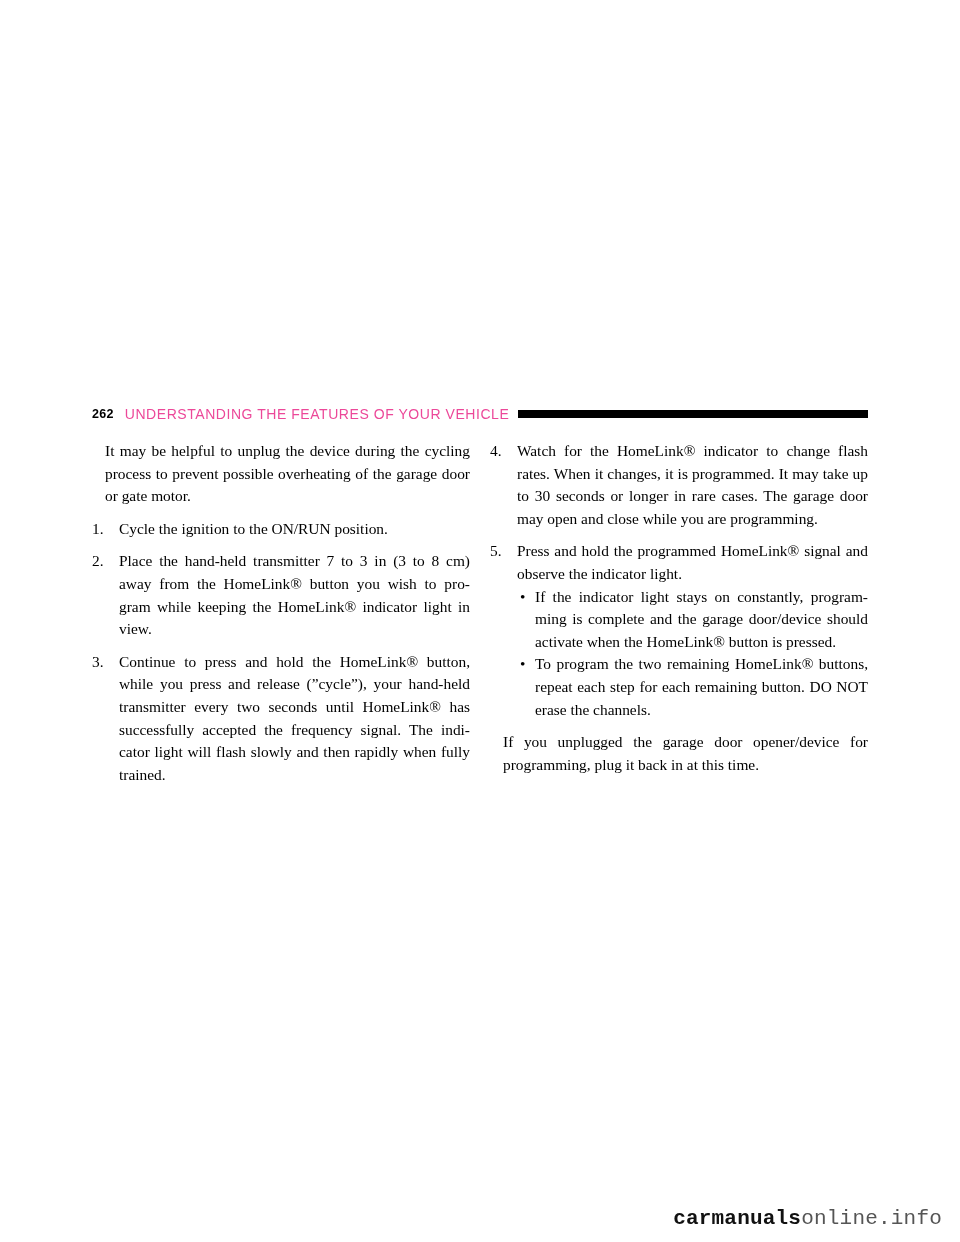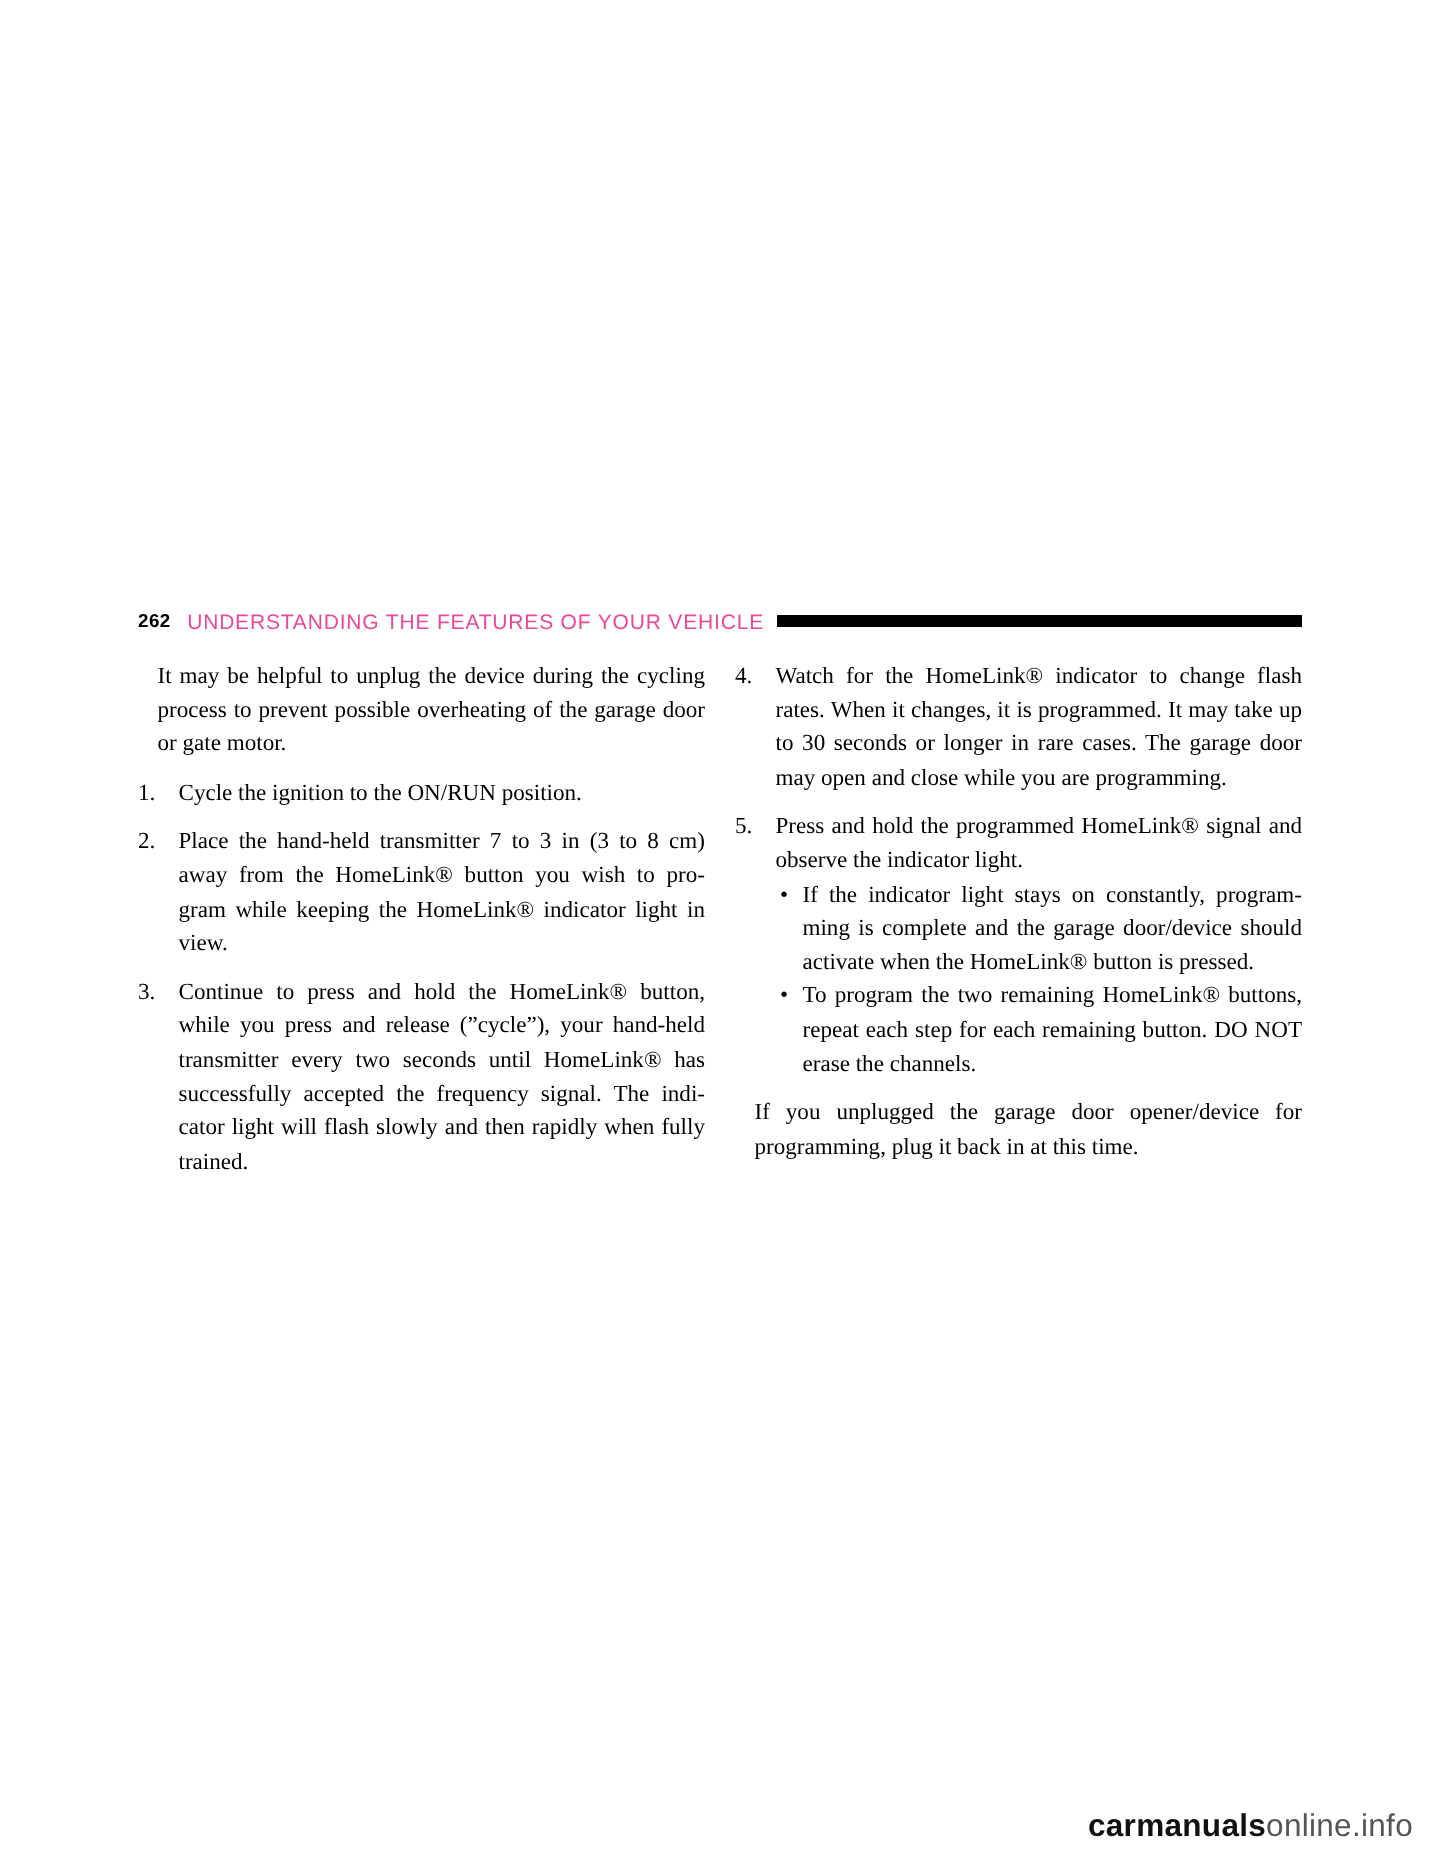--- a/index.html
+++ b/index.html
@@ -112,21 +112,21 @@
 
   .tight { margin-bottom: 0; }
 
   .lastpara { margin-top: 10px; }
 
   
   .watermark {
     position: absolute;
     right: 18px;
     bottom: 12px;
-    font-family: Liberation Sans, sans-serif;
+    font-family: Liberation Mono, monospace;
     font-size: 21px;
     letter-spacing: 0.2px;
     color: #2b2b2b;
     white-space: nowrap;
   }
   .watermark .wm-bold { font-weight: bold; color: #111; }
   .watermark .wm-light { color: #555; }
 </style>
 </head>
 <body>

